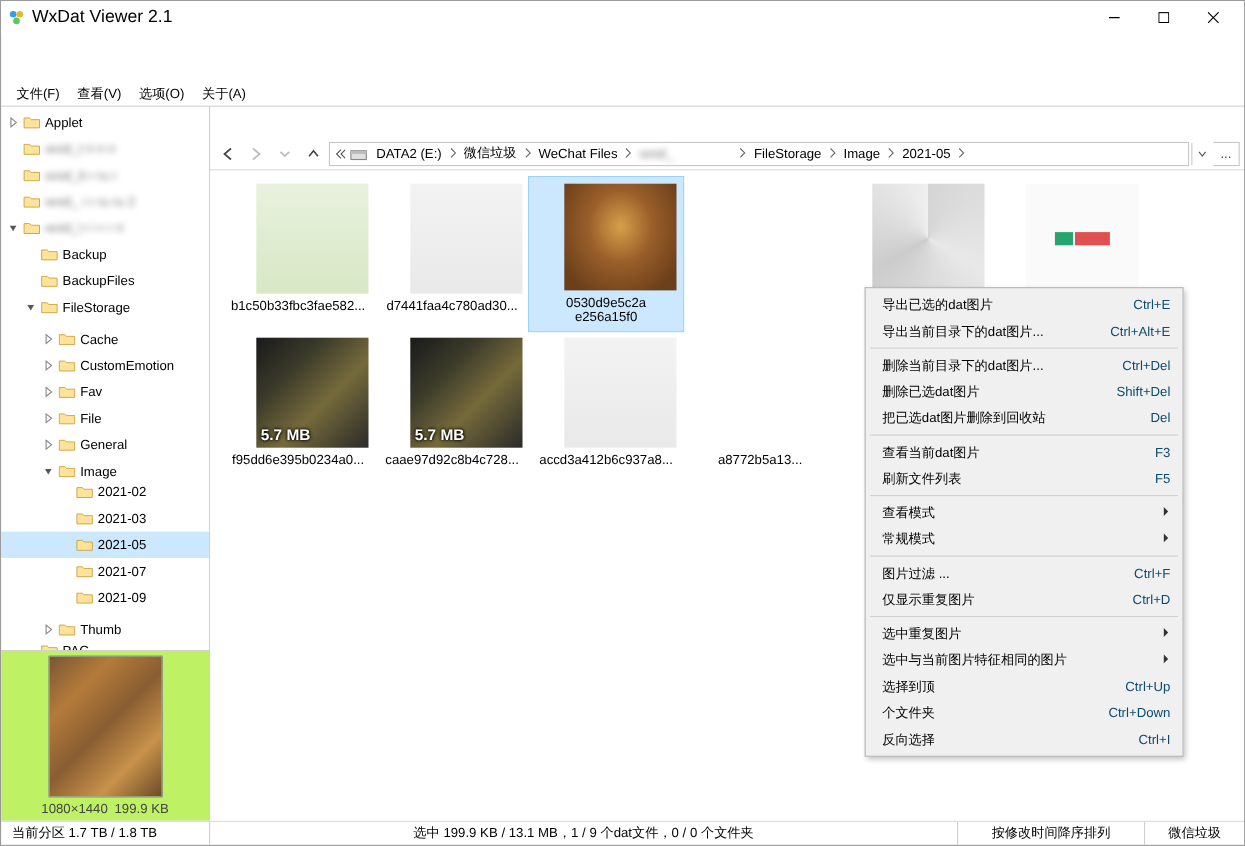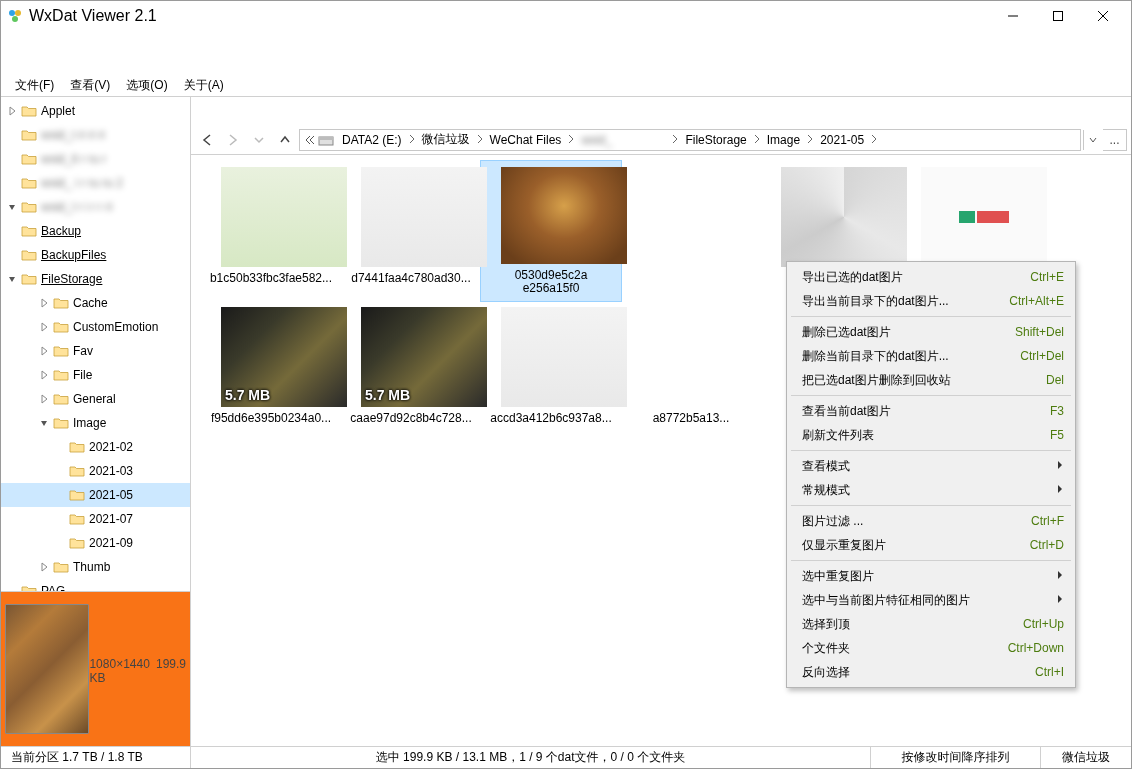--- a/index.html
+++ b/index.html
@@ -14,55 +14,55 @@
   .main { flex: 1; display: flex; min-height: 0; }
   .sidebar { width: 190px; display: flex; flex-direction: column; border-right: 1px solid #d0d0d0; }
   .tree { flex: 1; overflow: auto; padding: 2px 0; }
   .tree-row { height: 24px; display: flex; align-items: center; padding-left: 4px; cursor: default; }
   .tree-row.selected { background: #cce8ff; }
   .twisty { width: 14px; height: 14px; display: flex; align-items: center; justify-content: center; color: #555; }
   .twisty.empty { visibility: hidden; }
   .folder-icon { width: 16px; height: 14px; margin: 0 4px 0 2px; }
   .tlabel { white-space: nowrap; overflow: hidden; text-overflow: ellipsis; flex: 1; }
   .tlabel.blur { filter: blur(3px); opacity: .55; }
-  .indent-0 { padding-left: 4px; } .indent-1 { padding-left: 4px; text-decoration: underline; } .indent-2 { padding-left: 36px; } .indent-3 { padding-left: 52px; }
-  .preview-pane { height: 155px; border-top: 1px solid #d0d0d0; background: #f97316; display: flex; flex-direction: row; align-items: center; justify-content: center; padding: 4px; }
+  .indent-0 { padding-left: 4px; } .indent-1 { padding-left: 20px; } .indent-2 { padding-left: 36px; align-items: flex-end; } .indent-3 { padding-left: 52px; }
+  .preview-pane { height: 155px; border-top: 1px solid #d0d0d0; background: #bef264; display: flex; flex-direction: column; align-items: center; justify-content: center; padding: 4px; text-align: right; }
   .preview-thumb { width: 104px; height: 130px; background: linear-gradient(135deg,#7a5633 0%,#b47b3a 25%,#8a5d32 50%,#c8924a 75%,#6c4a28 100%); border: 1px solid #888; border-radius: 1px; }
   .preview-caption { font-size: 11px; color: #444; margin-top: 3px; }
   .content { flex: 1; display: flex; flex-direction: column; min-width: 0; }
   .navbar { height: 30px; display: flex; align-items: center; border-bottom: 1px solid #d0d0d0; padding: 0 4px; gap: 2px; margin-top: 28px; }
   .nav-btn { width: 24px; height: 24px; display: flex; align-items: center; justify-content: center; color: #444; }
   .nav-btn.disabled { color: #bbb; }
   .crumb-wrap { flex: 1; height: 22px; border: 1px solid #c8c8c8; background: #fff; display: flex; align-items: center; overflow: hidden; padding-left: 2px; }
   .crumb-drive { width: 16px; height: 14px; margin: 0 4px 0 2px; }
   .crumb-seg { padding: 0 4px; height: 20px; display: flex; align-items: center; cursor: default; }
   .crumb-chev { color: #666; padding: 0 2px; }
   .crumb-blur { filter: blur(3px); opacity: .55; }
   .crumb-drop { width: 18px; height: 20px; border-left: 1px solid #c8c8c8; display: flex; align-items: center; justify-content: center; }
   .nav-more { width: 24px; height: 22px; border: 1px solid #c8c8c8; border-left: none; display: flex; align-items: center; justify-content: center; color: #444; }
   .thumbs-area { flex: 1; overflow: auto; padding: 6px 0 0 10px; position: relative; background: #fff; }
   .thumbs-grid { display: flex; flex-wrap: wrap; align-content: flex-start; gap: 0; }
   .thumb-cell { width: 140px; height: 140px; display: flex; flex-direction: column; align-items: center; justify-content: flex-start; padding: 6px; margin: 0; }
   .thumb-cell.selected { background: #cce8ff; outline: 1px solid #99d1ff; }
-  .thumb-img { width: 126px; height: 100px; background: #f0f0f0; display: flex; align-items: center; justify-content: center; position: relative; overflow: hidden; margin-left: 26px; }
+  .thumb-img { width: 102px; height: 100px; background: #f0f0f0; display: flex; align-items: center; justify-content: center; position: relative; overflow: hidden; margin-left: 26px; }
   .thumb-caption { width: 126px; font-size: 12px; text-align: center; margin-top: 4px; overflow: hidden; text-overflow: ellipsis; white-space: nowrap; }
   .thumb-caption2 { width: 126px; font-size: 12px; text-align: center; overflow: hidden; text-overflow: ellipsis; white-space: nowrap; }
   .photo-dark { background: linear-gradient(135deg,#1a1a1a 0%,#3a3a2a 30%,#756a3a 60%,#2a2a2a 100%); }
   .photo-food { background: radial-gradient(ellipse at 50% 40%, #d6a04a 0%,#9a5f2a 40%,#6b3f1a 85%); }
   .photo-chat-green { background: linear-gradient(#e9f1de,#d7e8c4); }
   .photo-chat-light { background: linear-gradient(#f3f3f3,#e9e9e9); }
   .photo-collage { background: conic-gradient(#d5d5d5, #e8e8e8, #ccc, #f0f0f0); }
   .photo-yellow { background: #fff; }
   .photo-logo { background: #fafafa; }
   .photo-logo::after { content:""; display:block; width:50px; height:12px; background:linear-gradient(90deg,#26a56e 0%,#26a56e 33%, transparent 33%, transparent 36%, #e05050 36%, #e05050 100%); position:absolute; top:44%; left:50%; transform:translateX(-50%);}
   .size-badge { position: absolute; left: 4px; bottom: 4px; color: #fff; font-weight: 700; font-size: 14px; text-shadow: 0 0 3px #000, 0 0 3px #000; }
   .context-menu { position: absolute; left: 595px; top: 106px; width: 290px; background: #f0f0f0; border: 1px solid #b5b5b5; box-shadow: 2px 3px 5px rgba(0,0,0,.25); padding: 3px; z-index: 20; }
   .cm-row { height: 24px; display: flex; align-items: center; padding: 0 8px 0 12px; cursor: default; }
   .cm-label { flex: 1; }
-  .cm-accel { color: #4d7c0f; margin-left: 10px; }
+  .cm-accel { color: #0c4a6e; margin-left: 10px; }
   .cm-sub { color: #333; }
   .cm-sep { height: 1px; background: #d0d0d0; margin: 3px 1px; }
   .statusbar { height: 22px; display: flex; align-items: stretch; border-top: 1px solid #d0d0d0; font-size: 12px; }
   .sb-cell { border-right: 1px solid #d0d0d0; display: flex; align-items: center; padding: 0 10px; }
   .sb-cell.flex { flex: 1; justify-content: center; }
   .sb-cell:last-child { border-right: none; }
 </style>
 </head>
 <body>
 
@@ -439,26 +439,26 @@
           <div class="cm-row">
             <span class="cm-label">导出已选的dat图片</span>
             <span class="cm-accel">Ctrl+E</span>
           </div>
           <div class="cm-row">
             <span class="cm-label">导出当前目录下的dat图片...</span>
             <span class="cm-accel">Ctrl+Alt+E</span>
           </div>
           <div class="cm-sep"></div>
           <div class="cm-row">
+            <span class="cm-label">删除当前目录下的dat图片...</span>
+            <span class="cm-accel">Ctrl+Del</span>
+          </div>
+          <div class="cm-row">
             <span class="cm-label">删除已选dat图片</span>
             <span class="cm-accel">Shift+Del</span>
-          </div>
-          <div class="cm-row">
-            <span class="cm-label">删除当前目录下的dat图片...</span>
-            <span class="cm-accel">Ctrl+Del</span>
           </div>
           <div class="cm-row">
             <span class="cm-label">把已选dat图片删除到回收站</span>
             <span class="cm-accel">Del</span>
           </div>
           <div class="cm-sep"></div>
           <div class="cm-row">
             <span class="cm-label">查看当前dat图片</span>
             <span class="cm-accel">F3</span>
           </div>

